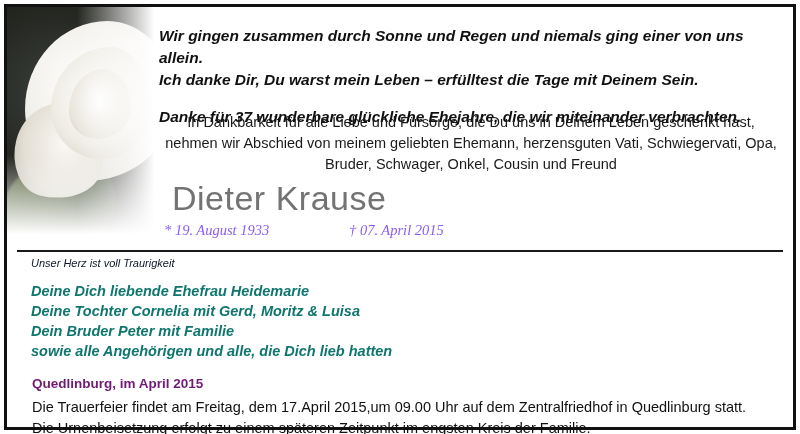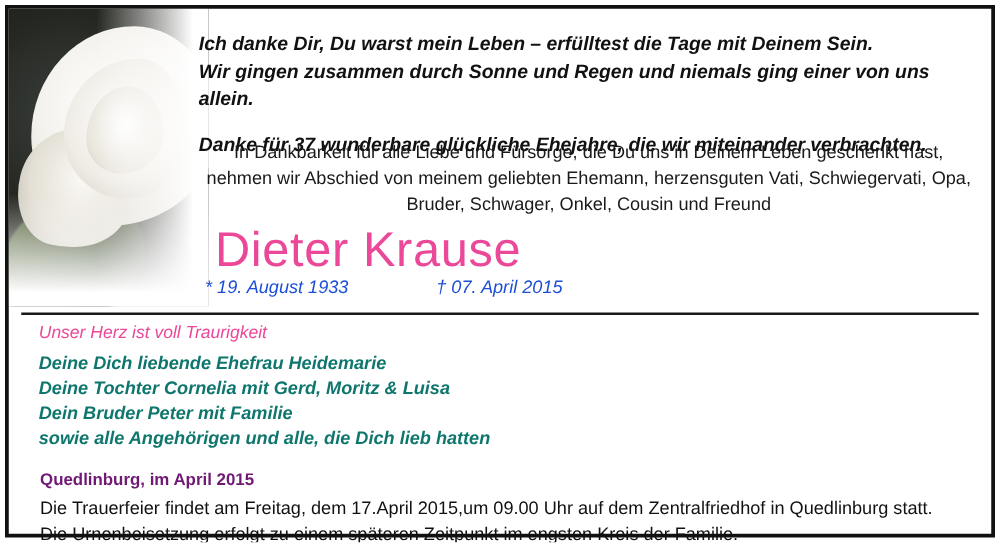--- a/index.html
+++ b/index.html
@@ -137,54 +137,55 @@
     font-size: 14.5px;
     line-height: 21px;
     color: #1a1a1a;
     text-align: center;
   }
 
   .name {
     position: absolute;
     left: 165px;
     top: 172px;
-    font-size: 39px;
+    font-size: 34px;
     letter-spacing: .5px;
-    color: #ec4899;
+    color: #737373;
     font-family: "Liberation Sans", sans-serif;
   }
 
   .dates {
     position: absolute;
     left: 157px;
     top: 215px;
     width: 430px;
     font-size: 14.5px;
     font-style: italic;
-    color: #1d4ed8;
+    color: #8b5cf6;
+    font-family: Liberation Serif, serif;
   }
   .dates .born { display: inline-block; width: 185px; }
   .dates .died { display: inline-block; }
 
   .divider {
     position: absolute;
     left: 10px;
     right: 10px;
     top: 243px;
     height: 2px;
     background: #1a1a1a;
   }
 
   .sorrow {
     position: absolute;
     left: 24px;
     top: 250px;
-    font-size: 14px;
-    font-style: italic;
-    color: #ec4899;
+    font-size: 11px;
+    font-style: italic;
+    color: #0f172a;
   }
 
   .family {
     position: absolute;
     left: 24px;
     top: 274px;
     width: 740px;
   }
   .family .fl {
     font-weight: bold;
@@ -227,22 +228,22 @@
       <div class="petal4"></div>
       <div class="petal2"></div>
       <div class="petal3"></div>
       <div class="fadeR"></div>
       <div class="fadeB"></div>
     </div>
 
     <div class="content">
 
       <div class="verse">
+        <div class="ln">Wir gingen zusammen durch Sonne und Regen und niemals ging einer von uns allein.</div>
         <div class="ln">Ich danke Dir, Du warst mein Leben – erfülltest die Tage mit Deinem Sein.</div>
-        <div class="ln">Wir gingen zusammen durch Sonne und Regen und niemals ging einer von uns allein.</div>
         <div class="thanks">Danke für 37 wunderbare glückliche Ehejahre, die wir miteinander verbrachten.</div>
       </div>
 
       <div class="gratitude">In Dankbarkeit für alle Liebe und Fürsorge, die Du uns in Deinem Leben geschenkt hast, nehmen wir Abschied von meinem geliebten Ehemann, herzensguten Vati, Schwiegervati, Opa, Bruder, Schwager, Onkel, Cousin und Freund</div>
 
       <div class="name">Dieter  Krause</div>
 
       <div class="dates">
         <span class="born">* 19. August 1933</span><span class="died">† 07. April 2015</span>
       </div>

